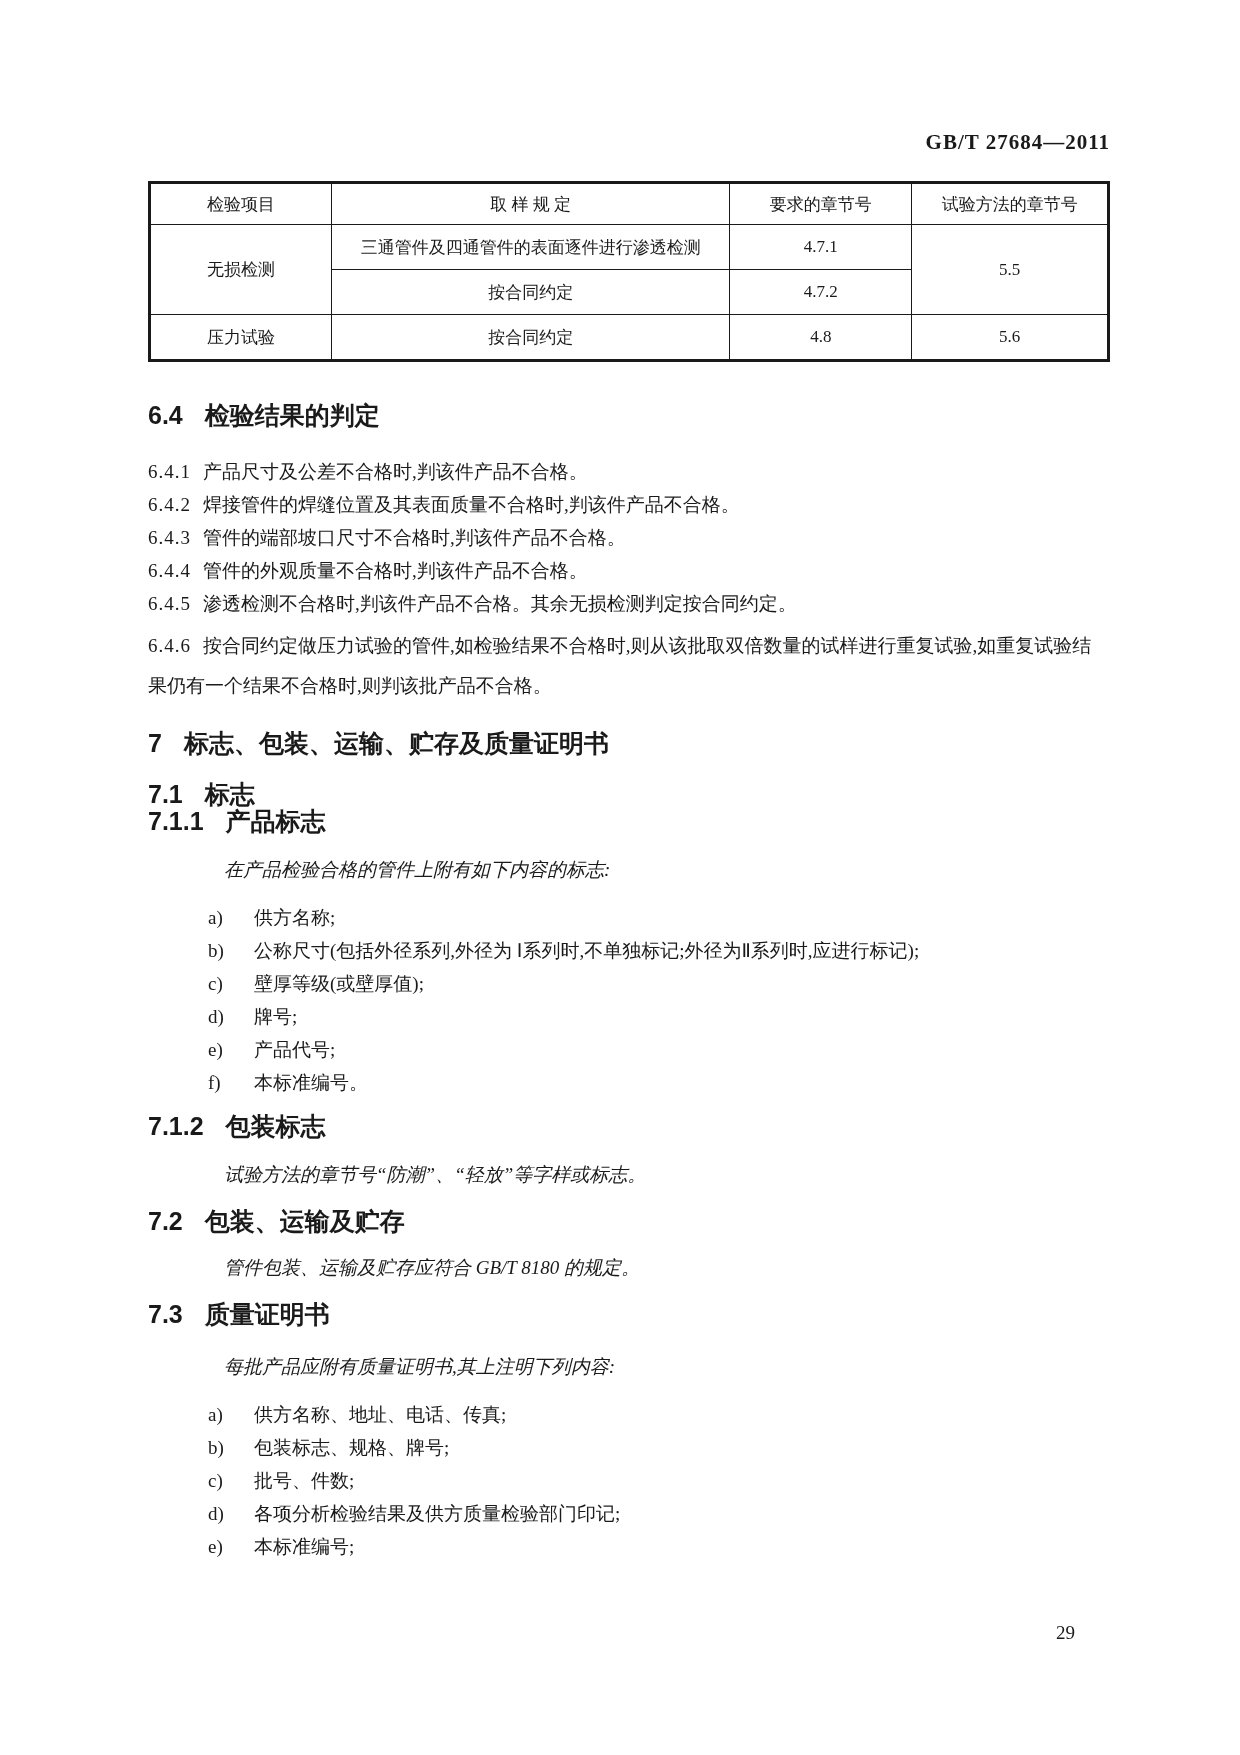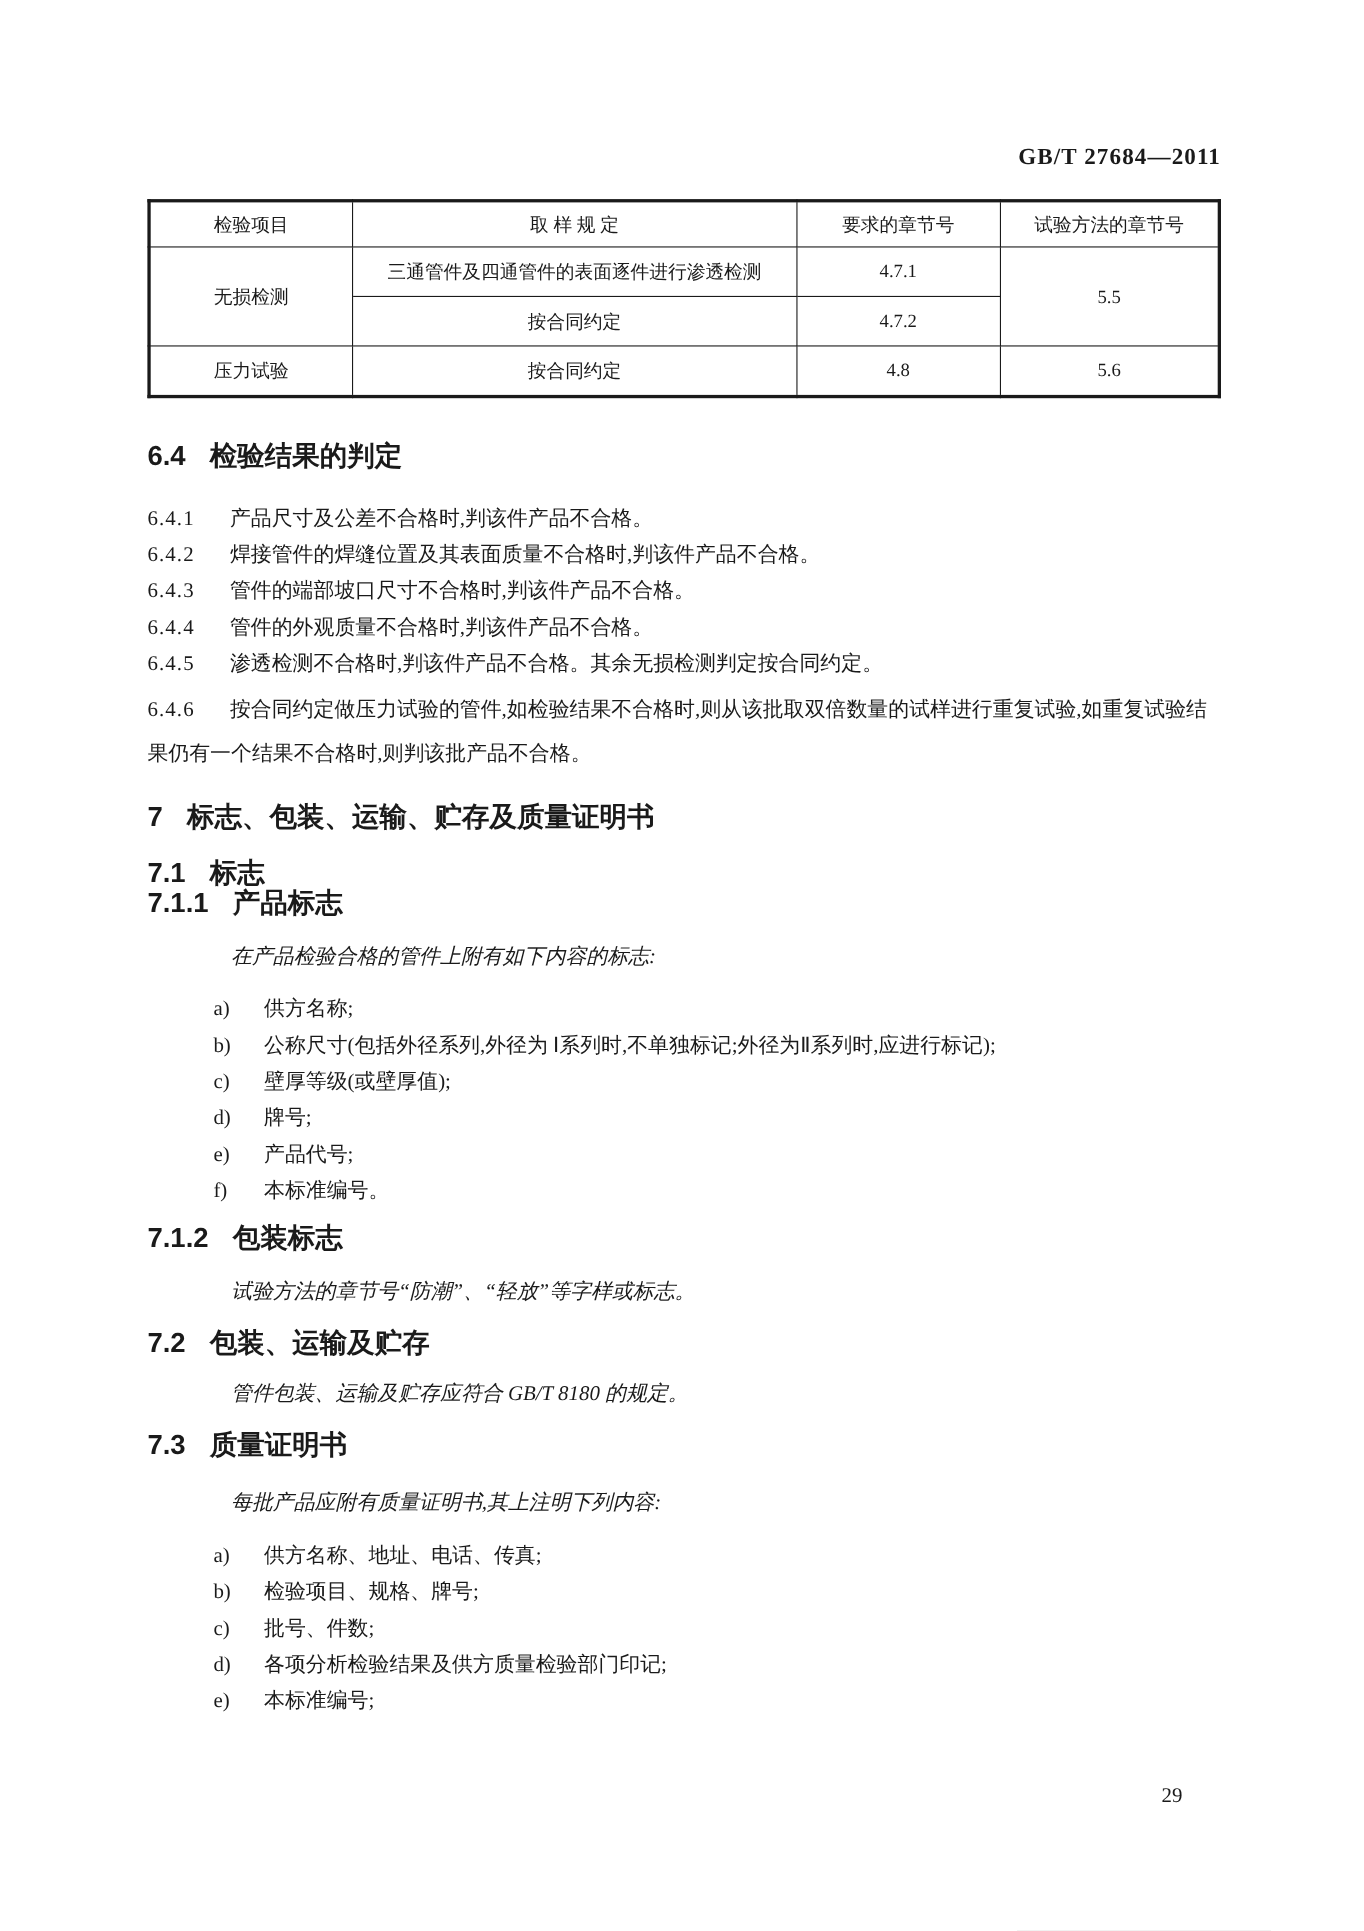--- a/index.html
+++ b/index.html
@@ -9,21 +9,21 @@
     height: 1755px;
     margin: 0 auto;
     background: #ffffff;
     color: #1a1a1a;
     font-family: "Liberation Serif", serif;
     font-size: 19px;
     overflow: hidden;
   }
   .content {
     position: absolute;
-    left: 134px;
+    left: 148px;
     right: 130px;
     top: 0;
   }
   .std-code {
     margin-top: 130px;
     text-align: right;
     font-weight: bold;
     font-size: 21px;
     letter-spacing: 1px;
     font-family: "Liberation Serif", serif;
@@ -62,21 +62,21 @@
   .h-num { margin-right: 22px; font-family: "Liberation Sans", sans-serif; }
   .mt-64  { margin-top: 40px; }
   .mt-7   { margin-top: 24px; }
   .mt-71  { margin-top: 24px; }
   .mt-711 { }
   .mt-712 { margin-top: 14px; }
   .mt-72  { margin-top: 18px; }
   .mt-73  { margin-top: 18px; }
   .clauses { margin-top: 26px; }
   .clause { margin: 0; line-height: 33px; }
-  .clause .cnum { margin-right: 32px; letter-spacing: 1px; }
+  .clause .cnum { margin-right: 12px; letter-spacing: 1px; }
   .clause-wrap { line-height: 40px; margin-top: 6px; }
   .body-p {
     margin: 16px;
     padding-left: 60px;
     line-height: 30px;
     font-style: italic;
   }
   .p-intro   { margin-top: 20px; }
   .p-packmk  { margin-top: 20px; }
   .p-store   { margin-top: 18px; }
@@ -220,21 +220,21 @@
 
     <p class="body-p p-cert">每批产品应附有质量证明书,其上注明下列内容:</p>
 
     <div class="ltr-list">
       <div class="li">
         <span class="li-label">a)</span>
         <span class="li-text">供方名称、地址、电话、传真;</span>
       </div>
       <div class="li">
         <span class="li-label">b)</span>
-        <span class="li-text">检验项目、规格、牌号;</span>
+        <span class="li-text">包装标志、规格、牌号;</span>
       </div>
       <div class="li">
         <span class="li-label">c)</span>
         <span class="li-text">批号、件数;</span>
       </div>
       <div class="li">
         <span class="li-label">d)</span>
         <span class="li-text">各项分析检验结果及供方质量检验部门印记;</span>
       </div>
       <div class="li">

